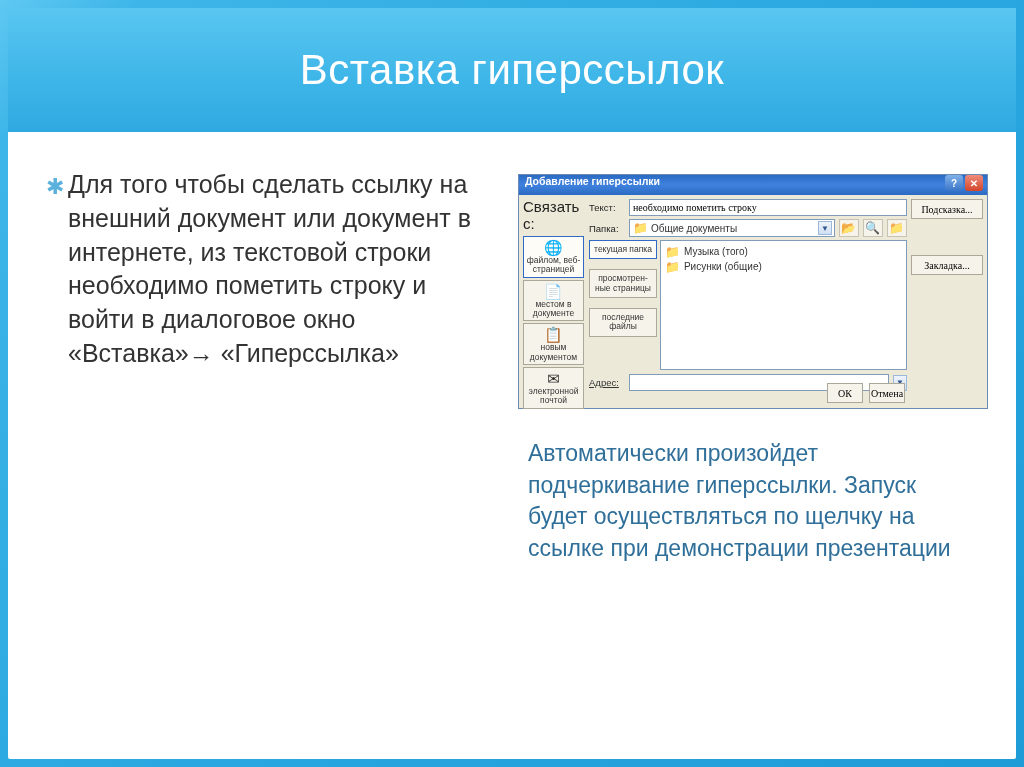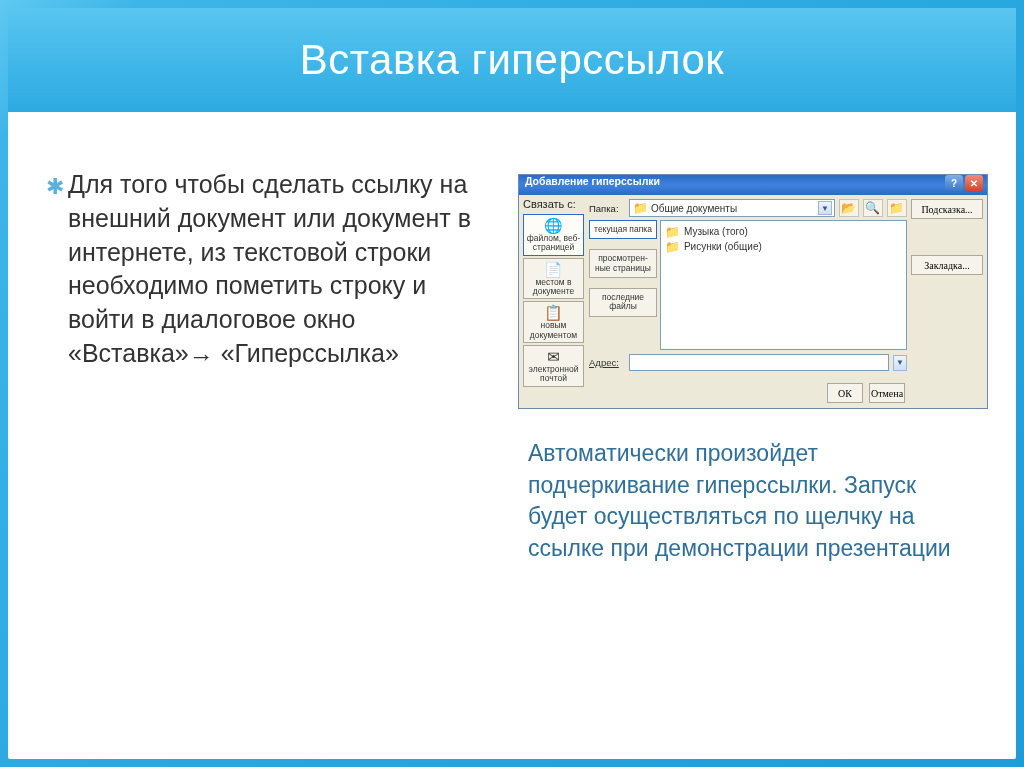--- a/index.html
+++ b/index.html
@@ -13,21 +13,21 @@
   }
   .slidecard {
     position: absolute;
     left: 8px; right: 8px; top: 8px; bottom: 8px;
     background: #fff;
     border-radius: 2px;
   }
   .titlebar {
     position: absolute;
     left: 0; right: 0; top: 0;
-    height: 104px;
+    height: 124px;
     background: linear-gradient(180deg, #59c6f0 0%, #3db5e8 60%, #2fa9e1 100%);
     display: flex;
     align-items: center;
     justify-content: center;
     color: #fff;
     font-size: 42px;
     letter-spacing: .5px;
   }
   .bodytext-left {
     position: absolute;
@@ -87,21 +87,21 @@
   .btn-close { background: linear-gradient(180deg,#f08b7a,#d1462b); color:#fff; }
   .dlg-inner { display:flex; height:calc(100% - 20px); }
   .link-col {
     width: 68px;
     padding: 3px 3px 3px 4px;
     display: flex;
     flex-direction: column;
     gap: 2px;
   }
   .link-col .lbl {
-    font-size: 11px;
+    font-size: 15px;
     color: #222;
     margin-bottom: 2px;
   }
   .place-btn {
     border: 1px solid #aca899;
     background: #f6f4ea;
     padding: 3px 1px 2px;
     text-align: center;
     font-size: 8.5px;
     line-height: 1.1;
@@ -259,20 +259,24 @@
           <span>новым документом</span>
         </div>
         <div class="place-btn">
           <span class="ico">✉</span>
           <span>электронной почтой</span>
         </div>
       </div>
 
       <div class="center-col">
 
+        <div class="row">
+          <span class="rlabel">Текст:</span>
+          <input class="txt-input" value="необходимо пометить строку" style="">
+        </div>
 
         <div class="row">
           <span class="rlabel">Папка:</span>
           <div class="folder-combo">
             <span class="fico">📁</span>
             <span>Общие документы</span>
             <span class="arrow">▼</span>
           </div>
           <div class="tool-ico">
               <span>📂</span>

